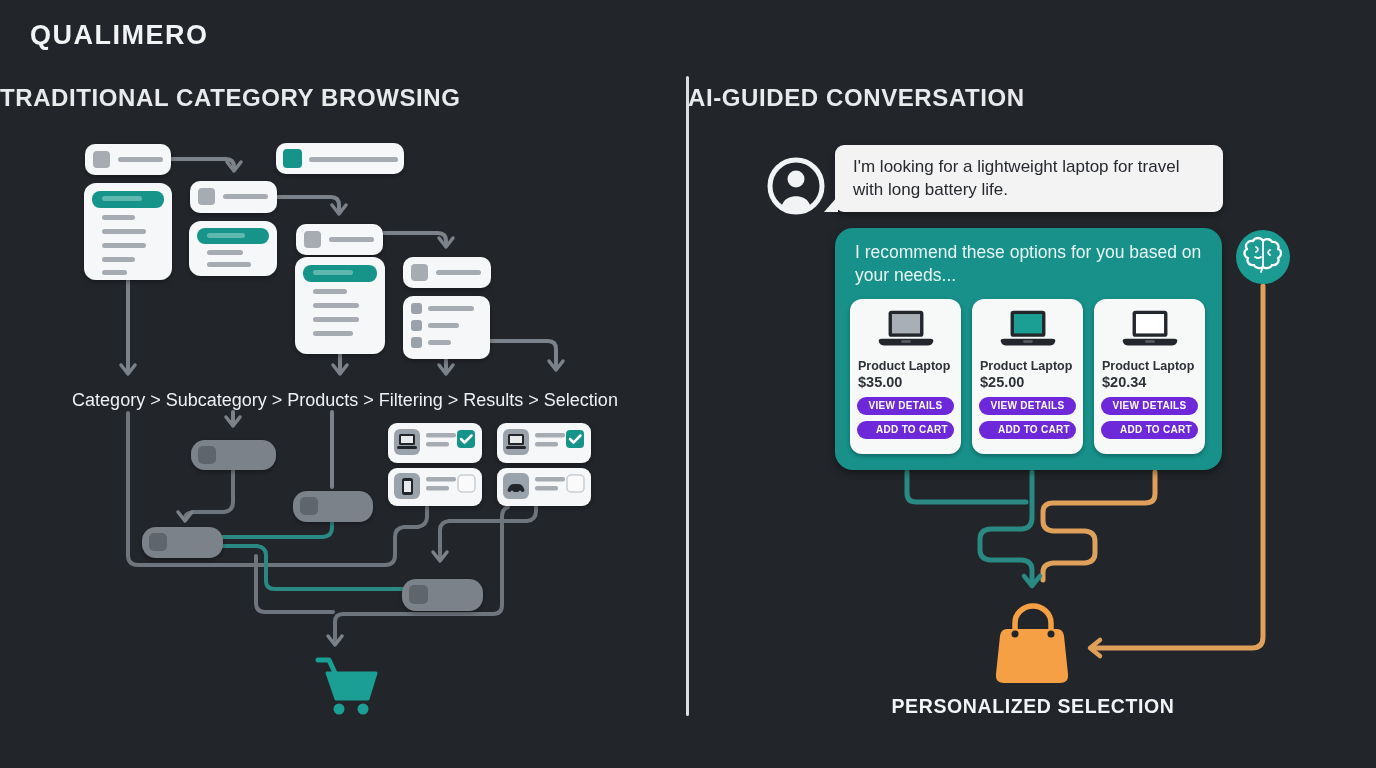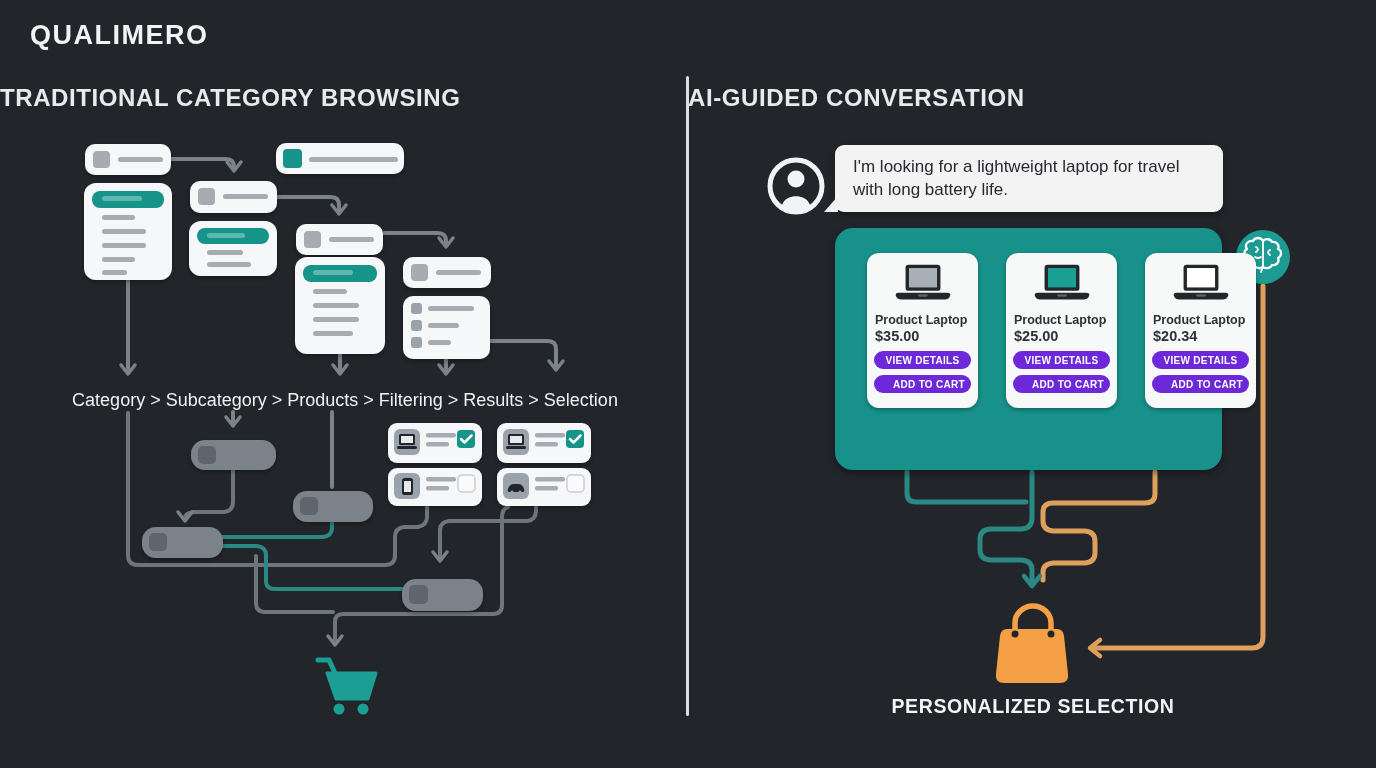--- a/index.html
+++ b/index.html
@@ -37,21 +37,21 @@
   .ai-bubble{
     left:835px;top:228px;width:387px;height:242px;background:#17918A;border-radius:18px;
     box-shadow:0 3px 7px rgba(0,0,0,0.4);box-sizing:border-box;padding:13px 15px;
   }
   .ai-text{font-size:17.5px;line-height:1.3;color:#E9F6F4;margin:0 0 0 5px;}
   .cards-row{display:flex;gap:11px;margin-top:12px;}
   .pcard{
     width:111px;height:155px;background:#F7F8F8;border-radius:12px;
     box-shadow:0 2px 4px rgba(0,0,0,0.3);
     display:flex;flex-direction:column;align-items:center;
-    box-sizing:border-box;padding:10px 7px 8px;margin-left:17px;
+    box-sizing:border-box;padding:10px 7px 8px;
   }
   .lap{width:62px;height:44px;}
   .pname{width:100%;font-size:12.5px;font-weight:bold;color:#2E3237;margin-top:6px;padding-left:2px;}
   .pprice{width:100%;font-size:14.5px;font-weight:bold;color:#2E3237;margin-top:1px;margin-bottom:7px;padding-left:2px;}
   .pbtn{
     width:97px;height:18px;border:none;border-radius:9px;background:#6d28d9;color:#FFFFFF;
     font-family:inherit;font-size:10px;font-weight:bold;letter-spacing:0.3px;
     display:flex;align-items:center;justify-content:center;cursor:pointer;
   }
   .pbtn + .pbtn{margin-top:6px;padding-left:19px;}
@@ -300,20 +300,21 @@
     </g>
   </svg>
 
   <div class="abs breadcrumb">Category &gt; Subcategory &gt; Products &gt; Filtering &gt; Results &gt; Selection</div>
 
   <div class="abs user-bubble">
     <div class="user-text">I'm looking for a lightweight laptop for travel with long battery life.</div>
   </div>
 
   <div class="abs ai-bubble">
+    <p class="ai-text">I recommend these options for you based on your needs...</p>
     <div class="cards-row">
 
       <div class="pcard">
         <svg class="lap" viewBox="0 0 64 44">
           <rect x="14" y="1" width="36" height="27" rx="3" fill="#23272C"></rect>
           <rect x="17.5" y="4.5" width="29" height="20" fill="#A9AFB6"></rect>
           <path d="M7,30 h50 q4,0 3,3 l-0.5,1.5 q-1,2.5 -4.5,2.5 H9 q-3.5,0 -4.5,-2.5 L4,33 q-1,-3 3,-3 z" fill="#23272C"></path>
           <rect x="27" y="31.5" width="10" height="2.5" rx="1.2" fill="#5A6066"></rect>
         </svg>
         <div class="pname">Product Laptop</div>

